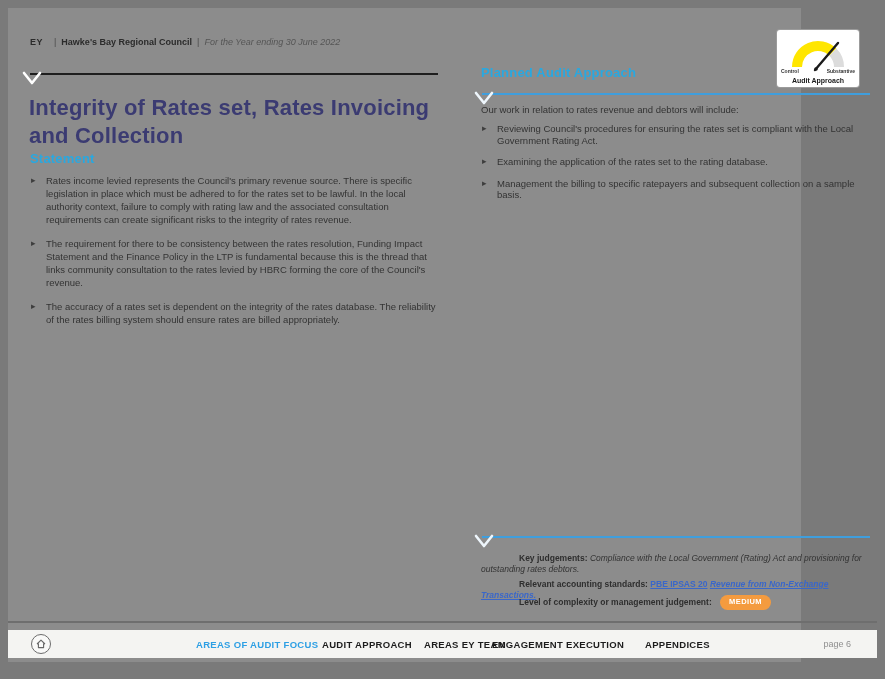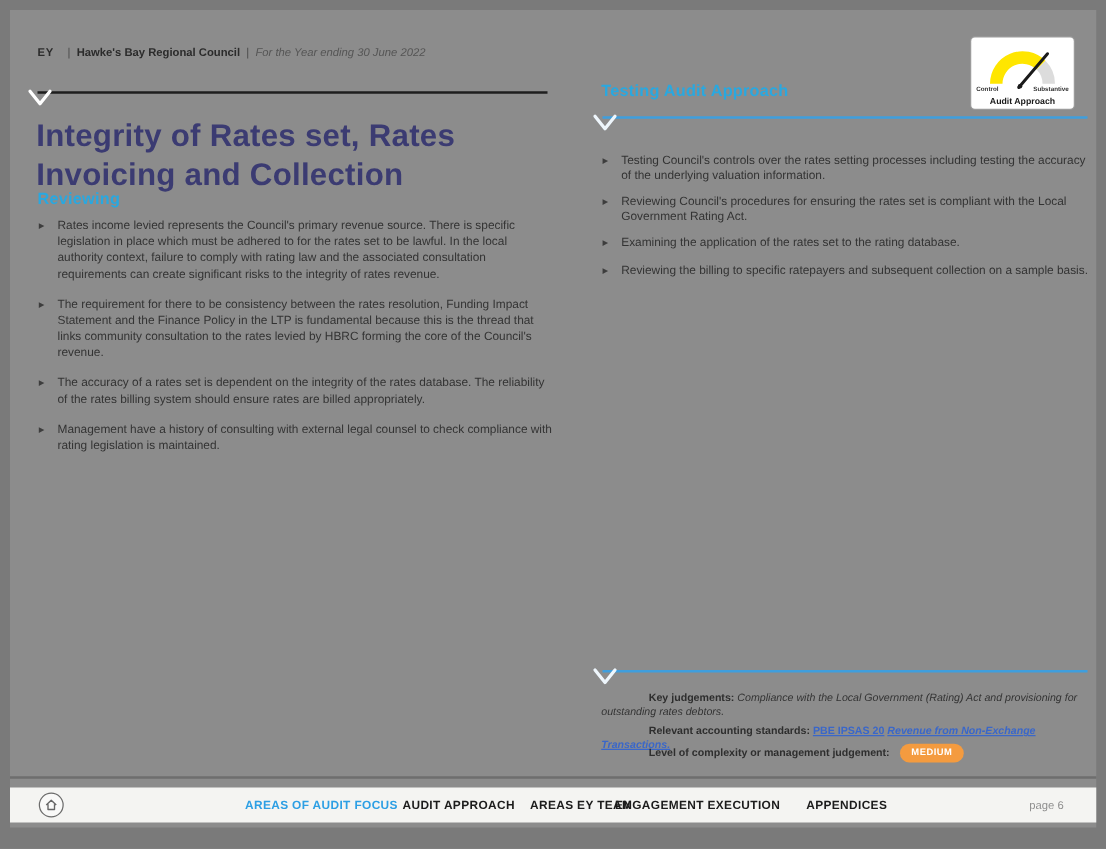--- a/index.html
+++ b/index.html
@@ -1,35 +1,35 @@
 <!DOCTYPE html>
 <html><head>
 <meta charset="utf-8">
 <style>
   * { margin:0; padding:0; box-sizing:border-box; }
   html,body { width:885px; height:679px; }
   body { font-family:"Liberation Sans", sans-serif; background:#7a7a7a; position:relative; overflow:hidden; }
 
-  .slide { position:absolute; left:8px; top:8px; width:869px; height:654px; background:#8c8c8c; }
+  .slide { position:absolute; left:8px; top:8px; width:793px; height:654px; background:#8c8c8c; }
 
   
   .doc-header { position:absolute; left:22px; top:29px; font-size:9px; color:#2b2b2b; white-space:nowrap; }
   .doc-header .brand { font-weight:bold; letter-spacing:.5px; margin-right:6px; }
   .doc-header .client { font-weight:bold; }
   .doc-header .sep { margin:0 5px; color:#4a4a4a; }
   .doc-header .period { font-style:italic; color:#555; }
 
   
   .rule { position:absolute; height:16px; }
   .rule .line { position:absolute; top:3px; left:8px; right:0; height:2px; }
   .rule svg { position:absolute; left:0; top:0; }
   .rule-dark .line { background:#1e1e1e; }
   .rule-blue .line { background:#3f9edd; }
 
-  .page-title { position:absolute; left:21px; top:86px; width:432px; font-size:25px; line-height:1.25; font-weight:bold; letter-spacing:.2px; }
+  .page-title { position:absolute; left:21px; top:86px; width:432px; font-size:22px; line-height:1.25; font-weight:bold; letter-spacing:.2px; }
 
   .section-heading { position:absolute; font-size:13px; font-weight:bold; letter-spacing:.2px; }
 
   .bullets { position:absolute; }
   .bullet { position:relative; padding-left:16px; color:#333; font-size:9.5px; line-height:13px; margin-bottom:11px; }
   .bullet::before { content:"\25B8"; position:absolute; left:1px; top:0; font-size:9px; color:#3d3d3d; }
   .bullets-right .bullet { line-height:11.5px; margin-bottom:10px; }
 
   .intro { position:absolute; font-size:9.5px; color:#333; }
 
@@ -62,44 +62,43 @@
 
   <div class="rule rule-dark" style="left:14px; top:62px; width:416px;">
     <div class="line"></div>
     <svg width="20" height="16" viewBox="0 0 20 16">
         <polyline points="2,3 10,13 18,3" fill="none" stroke="#ffffff" stroke-width="2.6" stroke-linecap="round" stroke-linejoin="round"></polyline>
       </svg>
   </div>
 
   <div class="page-title" style="color:#3b3b72;">Integrity of Rates set, Rates Invoicing and Collection</div>
 
-  <div class="section-heading" style="left:22px; top:143px; color:#29a8e0;">Reviewing</div>
+  <div class="section-heading" style="left:22px; top:143px; color:#29a8e0;">Statement</div>
 
   <div class="bullets" style="left:22px; top:166px; width:414px;">
     <div class="bullet"><span>Rates income levied represents the Council's primary revenue source. There is specific legislation in place which must be adhered to for the rates set to be lawful. In the local authority context, failure to comply with rating law and the associated consultation requirements can create significant risks to the integrity of rates revenue.</span></div>
     <div class="bullet"><span>The requirement for there to be consistency between the rates resolution, Funding Impact Statement and the Finance Policy in the LTP is fundamental because this is the thread that links community consultation to the rates levied by HBRC forming the core of the Council's revenue.</span></div>
     <div class="bullet"><span>The accuracy of a rates set is dependent on the integrity of the rates database. The reliability of the rates billing system should ensure rates are billed appropriately.</span></div>
-    <div class="bullet"><span>Management have a history of consulting with external legal counsel to check compliance with rating legislation is maintained.</span></div>
   </div>
 
-  <div class="section-heading" style="left:473px; top:57px; color:#29a8e0;">Testing Audit Approach</div>
+  <div class="section-heading" style="left:473px; top:57px; color:#29a8e0;">Planned Audit Approach</div>
 
   <div class="rule rule-blue" style="left:466px; top:82px; width:396px;">
     <div class="line"></div>
     <svg width="20" height="16" viewBox="0 0 20 16">
         <polyline points="2,3 10,13 18,3" fill="none" stroke="#eef6fc" stroke-width="2.6" stroke-linecap="round" stroke-linejoin="round"></polyline>
       </svg>
   </div>
 
+  <div class="intro" style="left:473px; top:96px; width:392px;">Our work in relation to rates revenue and debtors will include:</div>
 
   <div class="bullets bullets-right" style="left:473px; top:115px; width:394px;">
-    <div class="bullet"><span>Testing Council's controls over the rates setting processes including testing the accuracy of the underlying valuation information.</span></div>
     <div class="bullet"><span>Reviewing Council's procedures for ensuring the rates set is compliant with the Local Government Rating Act.</span></div>
     <div class="bullet"><span>Examining the application of the rates set to the rating database.</span></div>
-    <div class="bullet"><span>Reviewing the billing to specific ratepayers and subsequent collection on a sample basis.</span></div>
+    <div class="bullet"><span>Management the billing to specific ratepayers and subsequent collection on a sample basis.</span></div>
   </div>
 
   <div class="rule rule-blue" style="left:466px; top:525px; width:396px;">
     <div class="line"></div>
     <svg width="20" height="16" viewBox="0 0 20 16">
         <polyline points="2,3 10,13 18,3" fill="none" stroke="#eef6fc" stroke-width="2.6" stroke-linecap="round" stroke-linejoin="round"></polyline>
       </svg>
   </div>
 
   <div class="assess" style="top:545px;">

